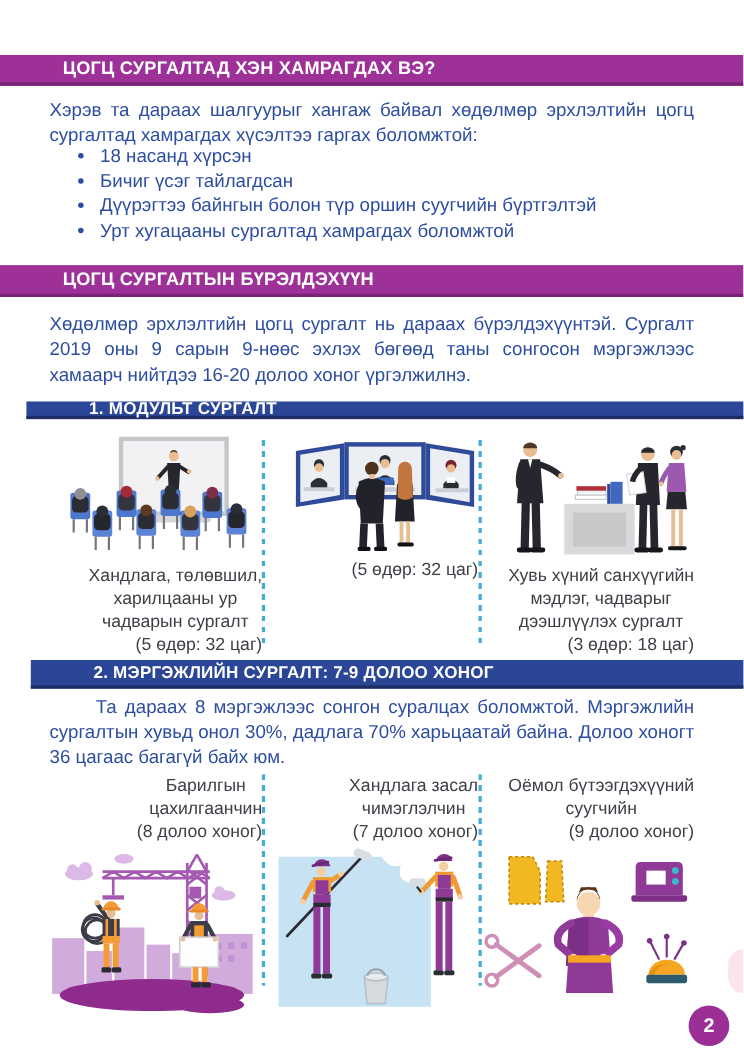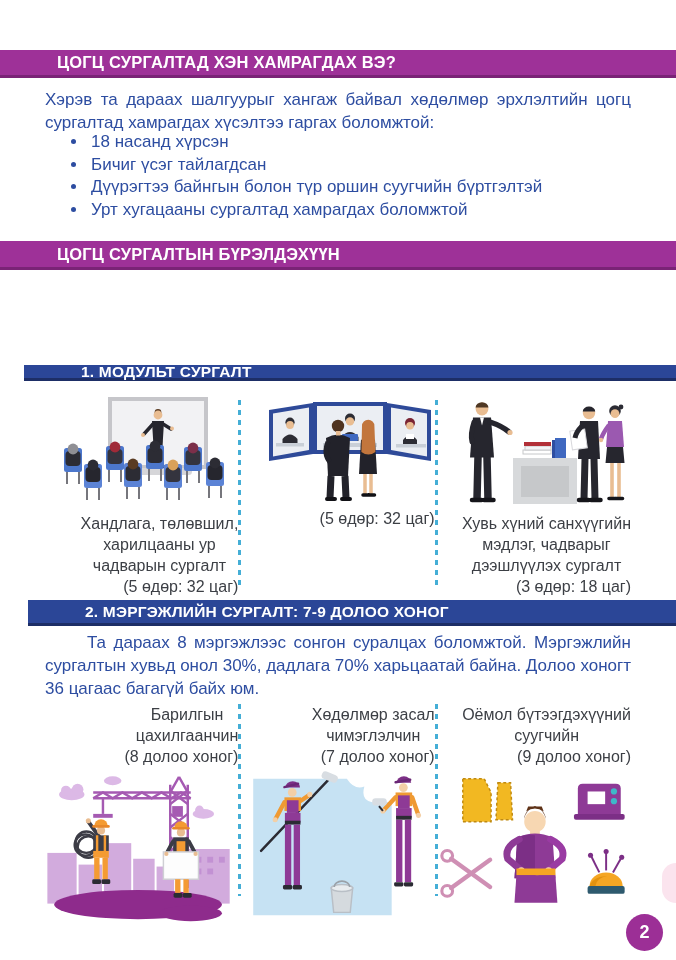--- a/index.html
+++ b/index.html
@@ -80,20 +80,21 @@
     <li>18 насанд хүрсэн</li>
     <li>Бичиг үсэг тайлагдсан</li>
     <li>Дүүрэгтээ байнгын болон түр оршин суугчийн бүртгэлтэй</li>
     <li>Урт хугацааны сургалтад хамрагдах боломжтой</li>
   </ul>
 
   <div class="band purple" id="band-comp">
     <span>ЦОГЦ СУРГАЛТЫН БҮРЭЛДЭХҮҮН</span>
   </div>
 
+  <div class="para" id="para-comp">Хөдөлмөр эрхлэлтийн цогц сургалт нь дараах бүрэлдэхүүнтэй. Сургалт 2019 оны 9 сарын 9-нөөс эхлэх бөгөөд таны сонгосон мэргэжлээс хамаарч нийтдээ 16-20 долоо хоног үргэлжилнэ.</div>
 
   <div class="band blue" id="band-module">
     <span>1. МОДУЛЬТ СУРГАЛТ</span>
   </div>
 
   <div class="cards" id="row-module">
 
     <div class="card">
       <div class="illu">
         <svg width="180" height="112" viewBox="0 0 180 112">
@@ -342,21 +343,21 @@
             <rect x="144.5" y="111" width="5.5" height="14" fill="#f49b33"></rect>
           <rect x="134.5" y="125" width="9" height="5" rx="1.5" fill="#2b2b33"></rect>
             <rect x="144" y="125" width="9" height="5" rx="1.5" fill="#2b2b33"></rect>
         </svg>
       </div>
     </div>
 
     <div class="vdivider"></div>
 
     <div class="card">
-      <div class="caption">Хөдөлмөр засал
+      <div class="caption">Хандлага засал
 чимэглэлчин</div>
       <div class="duration">(7 долоо хоног)</div>
       <div class="illu">
         <svg width="190" height="156" viewBox="0 0 190 160">
 
           <path d="M6 8 H102 Q110 20 120 16 Q116 30 128 32 H148 V148 H6 Z" fill="#c6e2f3"></path>
 
           <path d="M84 8 L14 82" stroke="#2b2b33" stroke-width="2.5" stroke-linecap="round"></path>
           <rect x="76" y="2" width="17" height="8" rx="3.5" fill="#d8dde2" transform="rotate(22 84 6)"></rect>
           <circle cx="46" cy="22" r="4.5" fill="#f3cfa6"></circle>

